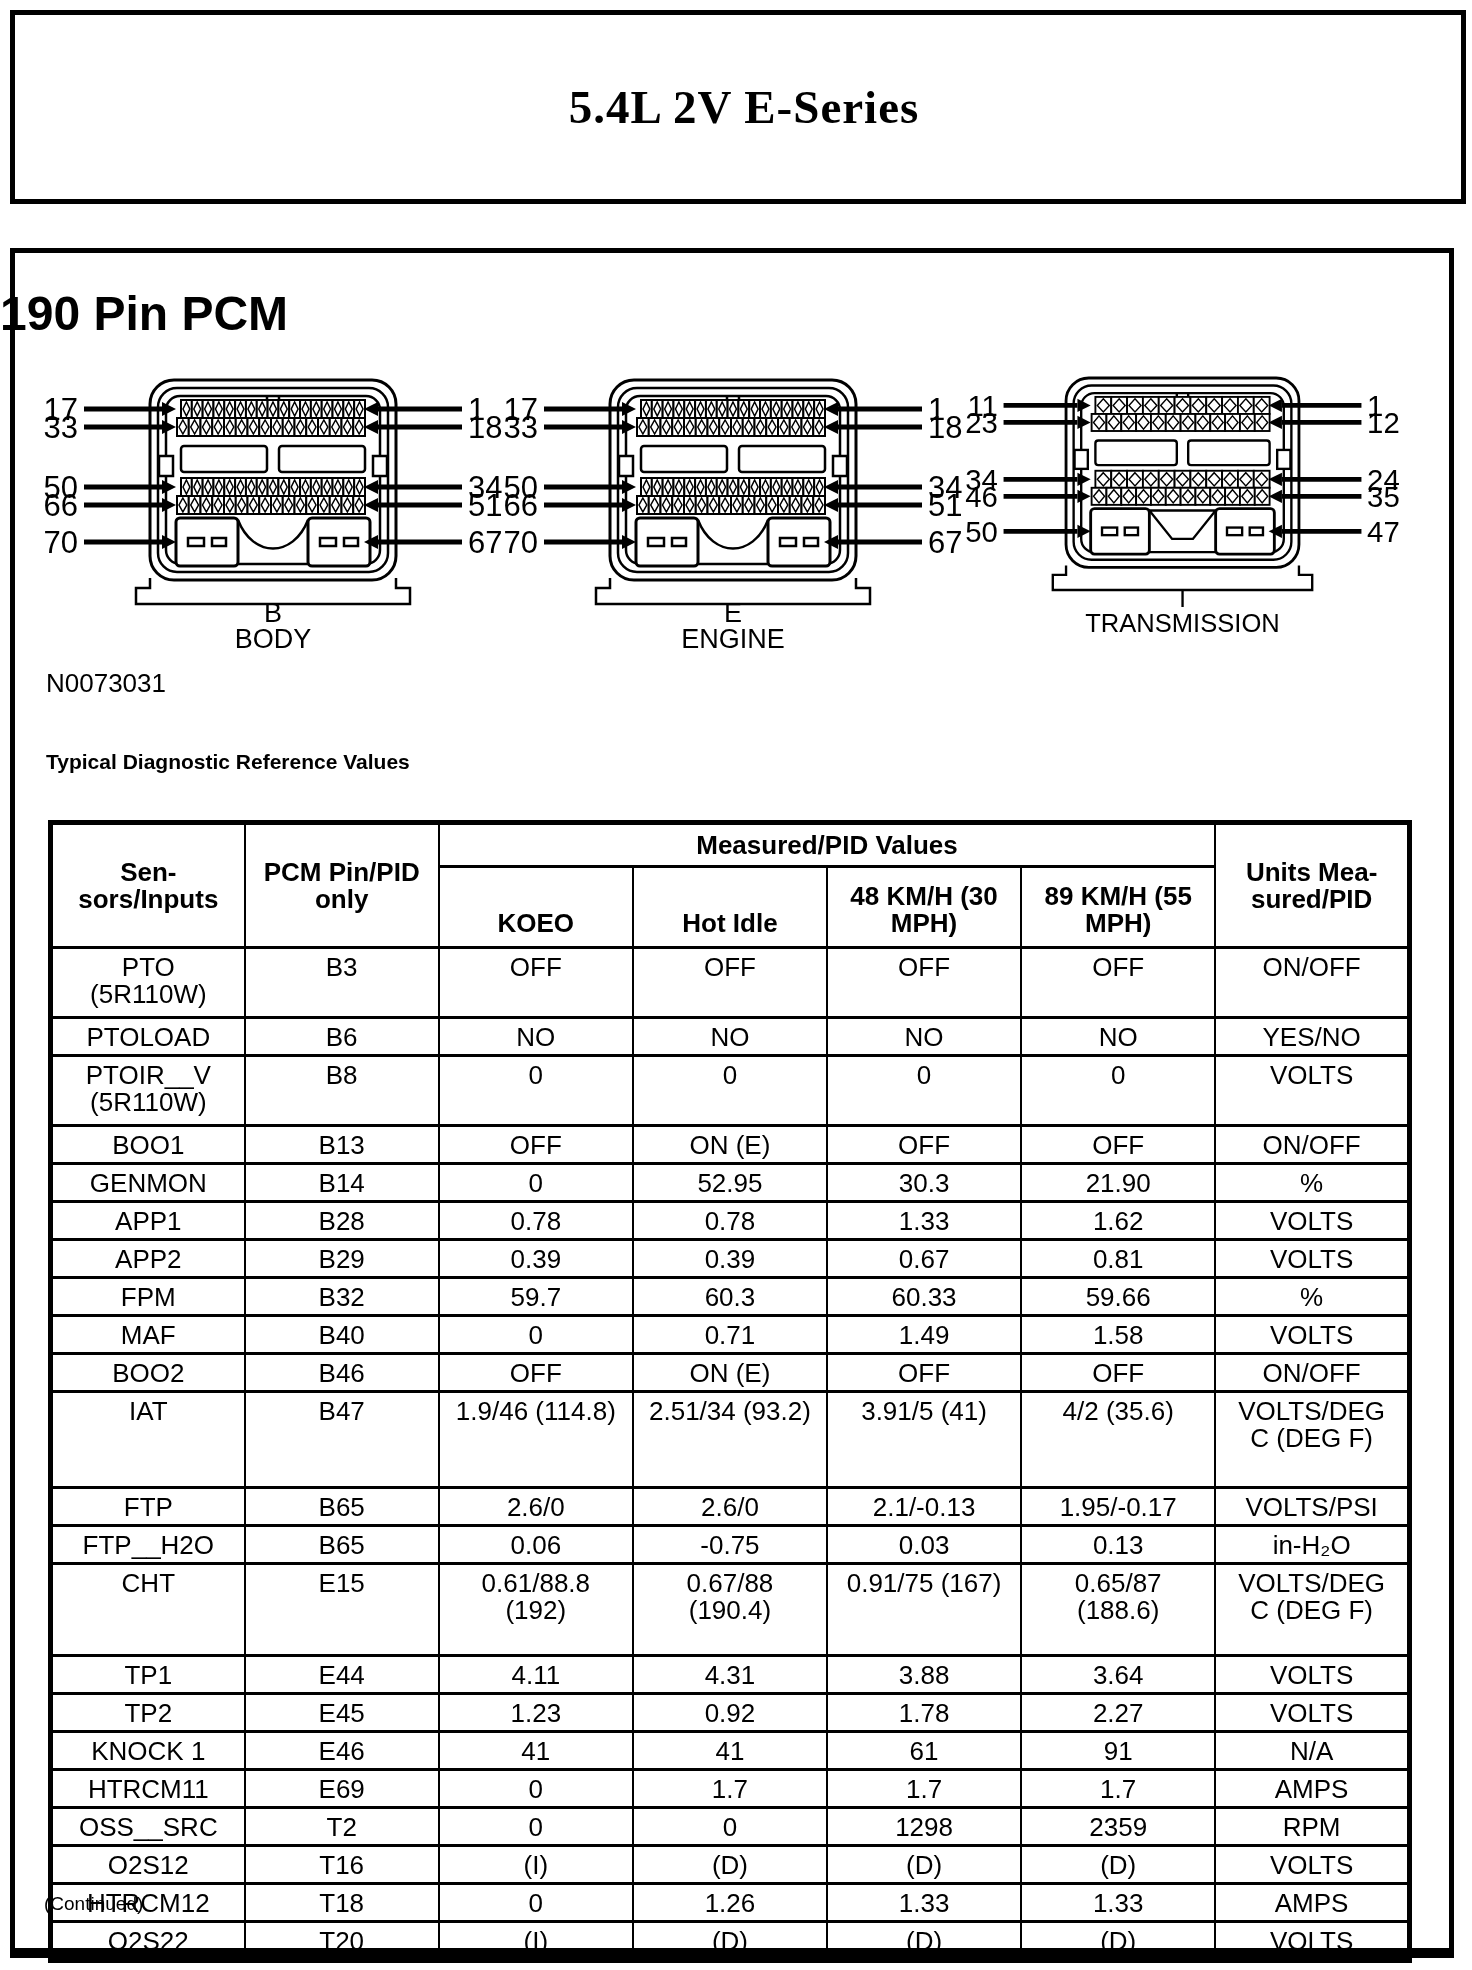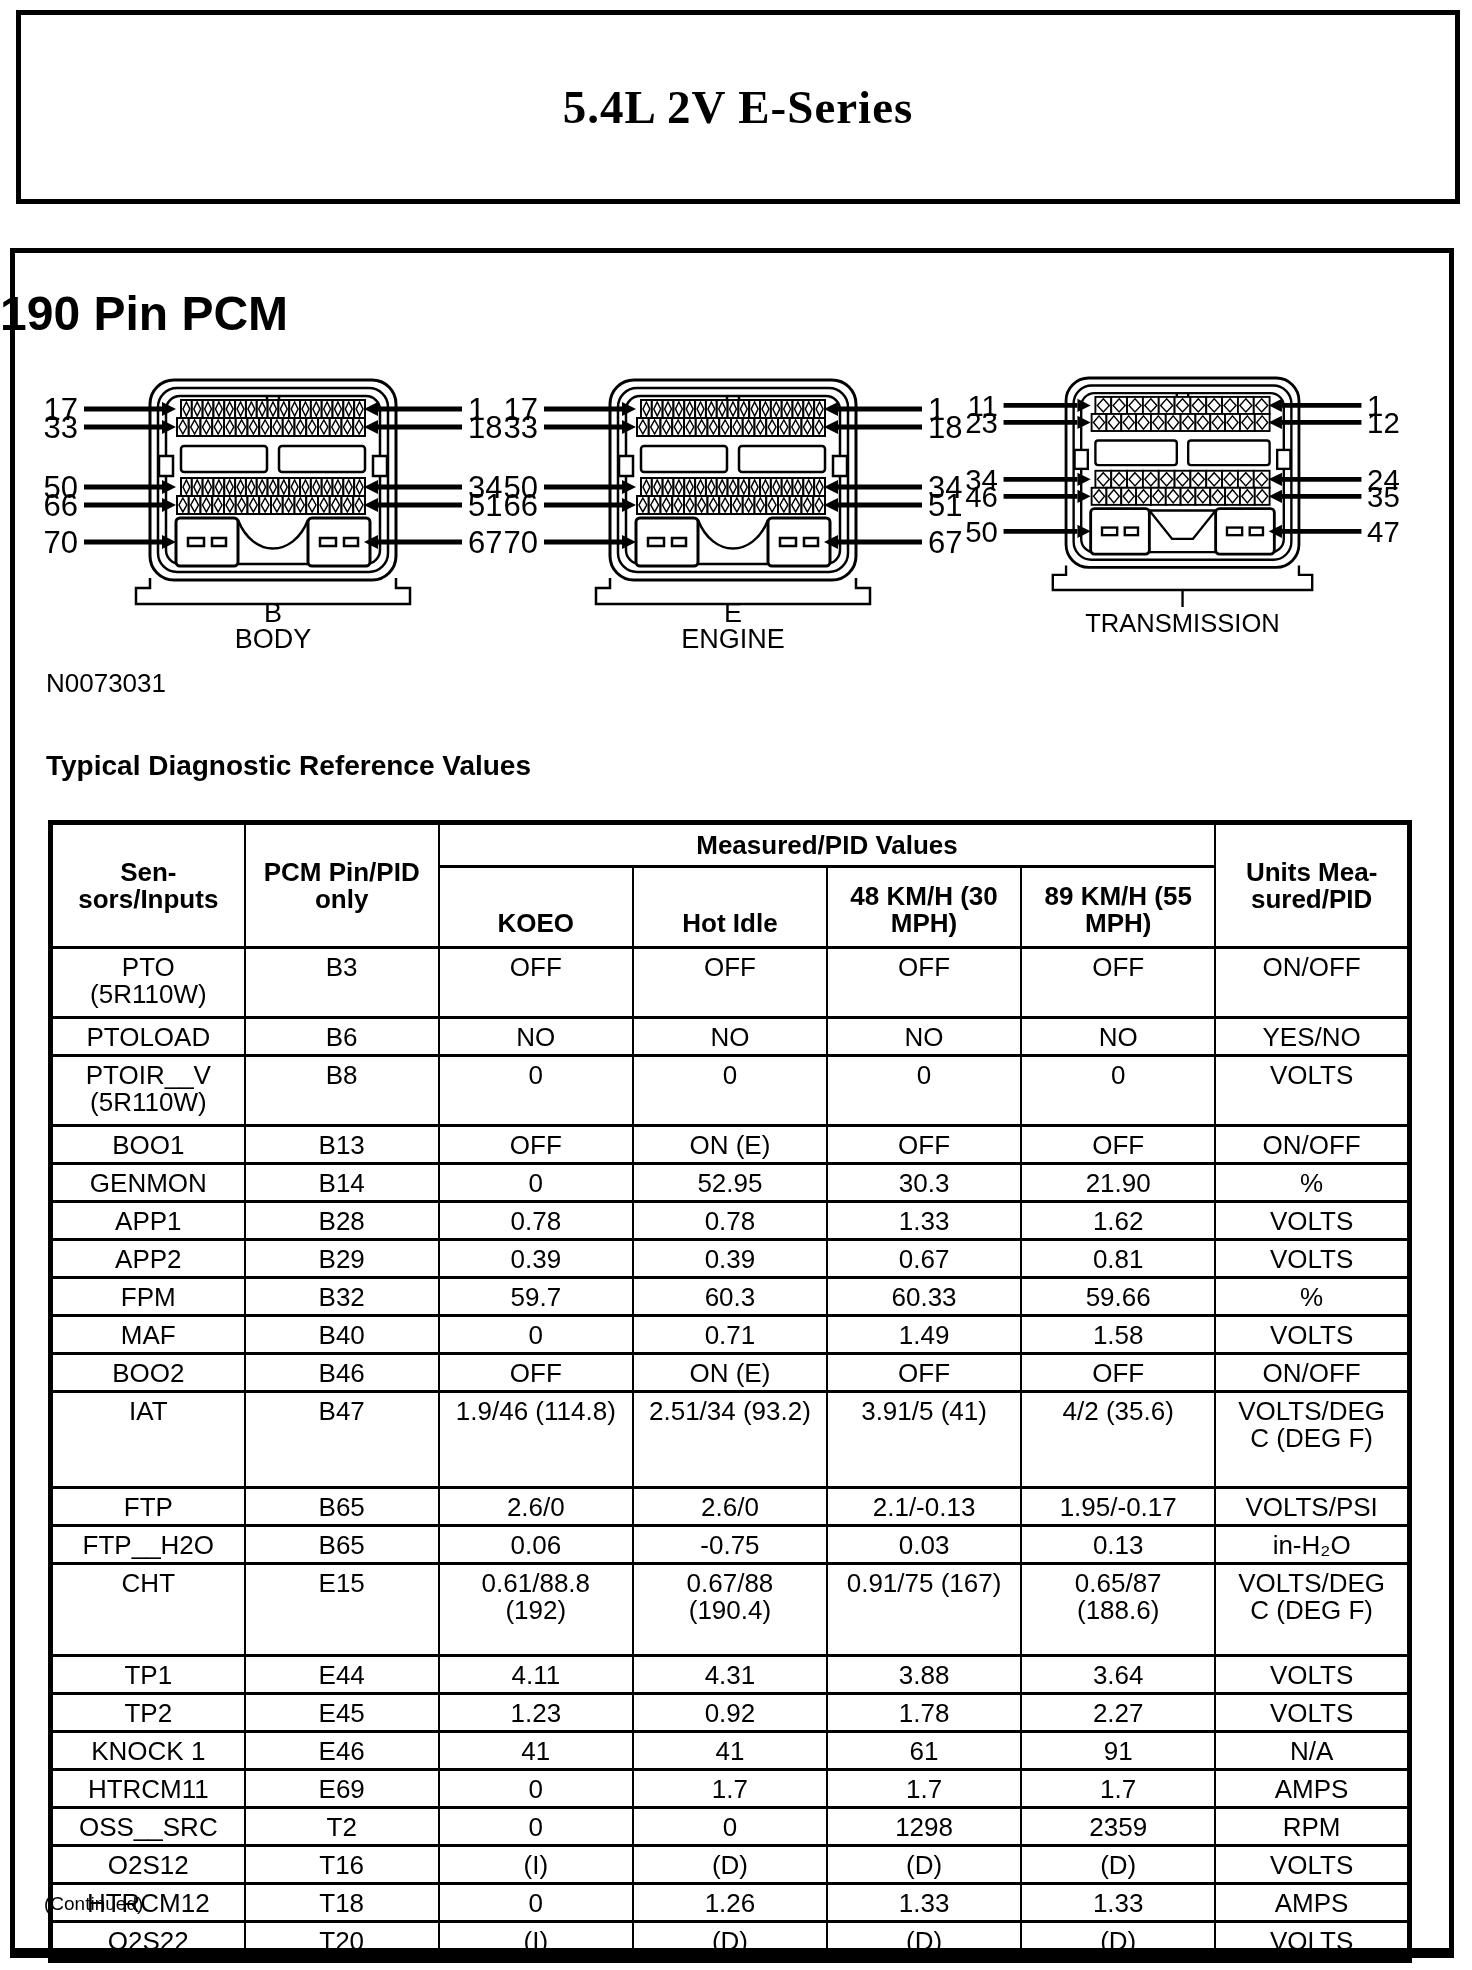--- a/index.html
+++ b/index.html
@@ -1,42 +1,42 @@
 <!DOCTYPE html>
 <html><head>
 <meta charset="utf-8">
 <style>
   html,body{margin:0;padding:0;background:#e8e8e8;}
   .page{position:relative;width:1472px;height:1970px;background:#ffffff;
         font-family:"Liberation Sans",sans-serif;color:#000;overflow:hidden;}
 
   
-  .title-box{position:absolute;left:16px;top:10px;width:1434px;height:184px;
-             border:5px solid #000;}
+  .title-box{position:absolute;left:10px;top:10px;width:1434px;height:184px;
+             border:5px solid #000;padding-left:12px;}
   .title-box .ttl{width:100%;height:100%;display:flex;align-items:center;justify-content:center;
              font-family:"Liberation Serif",serif;font-weight:bold;font-size:47px;letter-spacing:1px;}
 
   
   .main-box{position:absolute;left:10px;top:248px;width:1434px;height:1695px;
             border:5px solid #000;border-bottom-width:10px;}
 
   .fig-title{position:absolute;top:286px;left:0;width:1370px;text-align:left;
              font-weight:bold;font-size:48px;}
 
   svg.connector{position:absolute;}
   svg.connector text{font-family:"Liberation Sans",sans-serif;}
   .pin-num{font-size:31px;}
   .cap{font-size:27px;}
   .oline{fill:#fff;stroke:#000;stroke-width:3;}
   .oline2{fill:none;stroke:#000;stroke-width:2.5;}
   .boxw{fill:#fff;stroke:#000;stroke-width:2.5;}
 
   .fig-id{position:absolute;left:46px;top:668px;font-size:26px;}
 
-  .section-heading{position:absolute;left:46px;top:750px;font-size:28px;font-weight:bold;}
+  .section-heading{position:absolute;left:46px;top:750px;font-size:21px;font-weight:bold;}
 
   table.ref{position:absolute;left:48px;top:820px;width:1364px;
             border-collapse:collapse;border:5px solid #000;table-layout:fixed;}
   table.ref th,table.ref td{
     border-left:2px solid #000;border-right:2px solid #000;
     border-top:3px solid #000;border-bottom:3px solid #000;
     text-align:center;white-space:pre-line;font-size:26px;line-height:27px;
     padding:3px 4px;overflow:hidden;}
   table.ref th{font-weight:bold;}
   th.spanhdr{height:34px;vertical-align:middle;}

